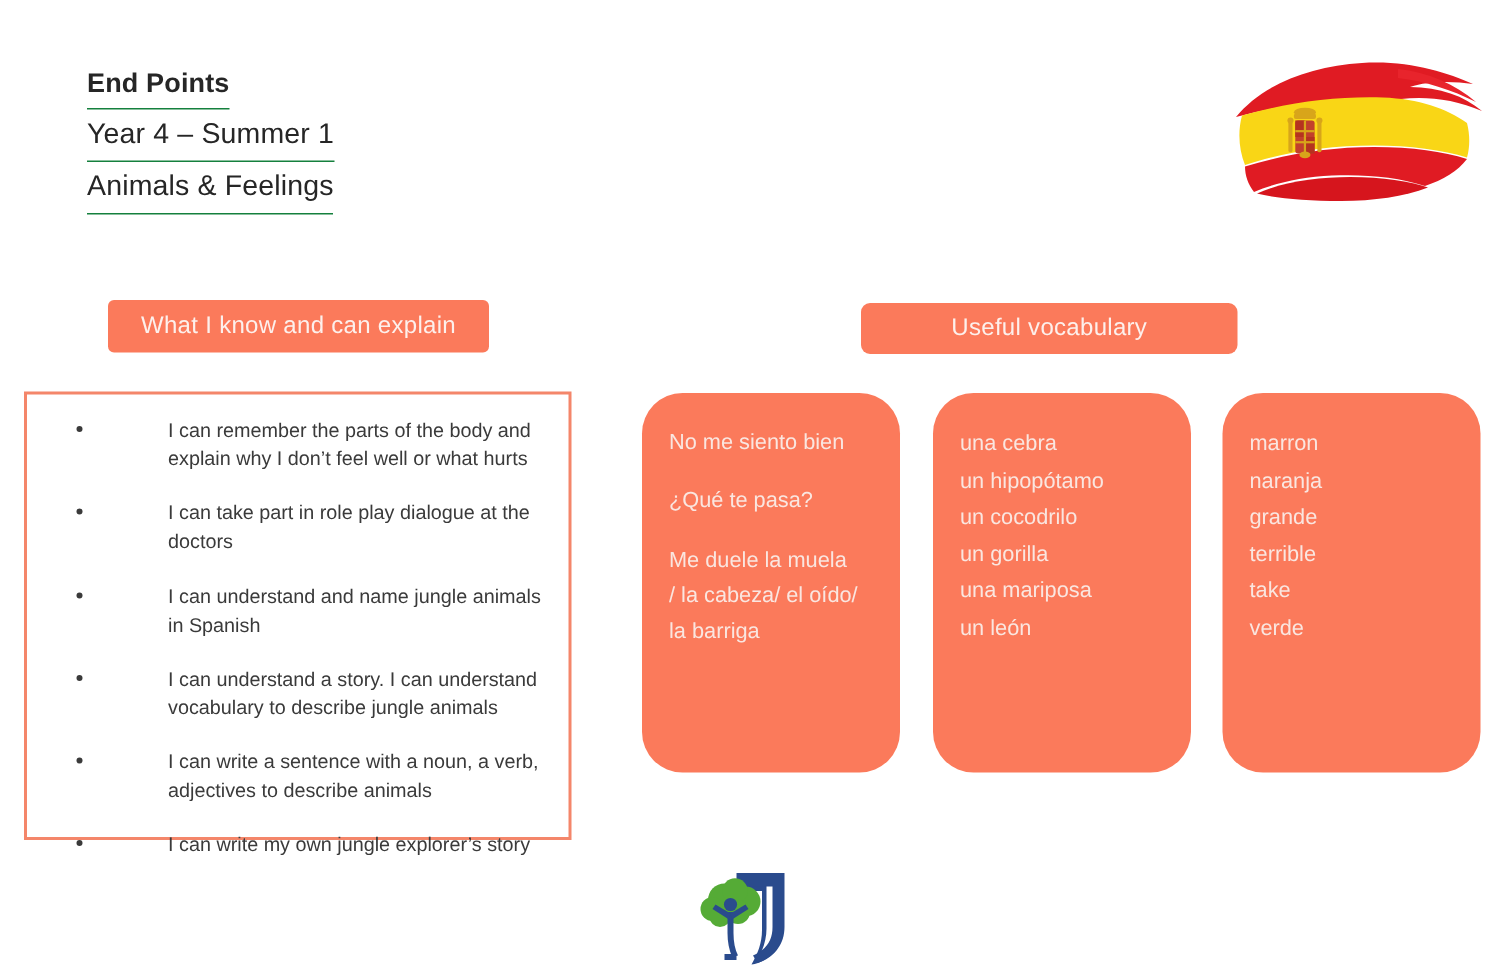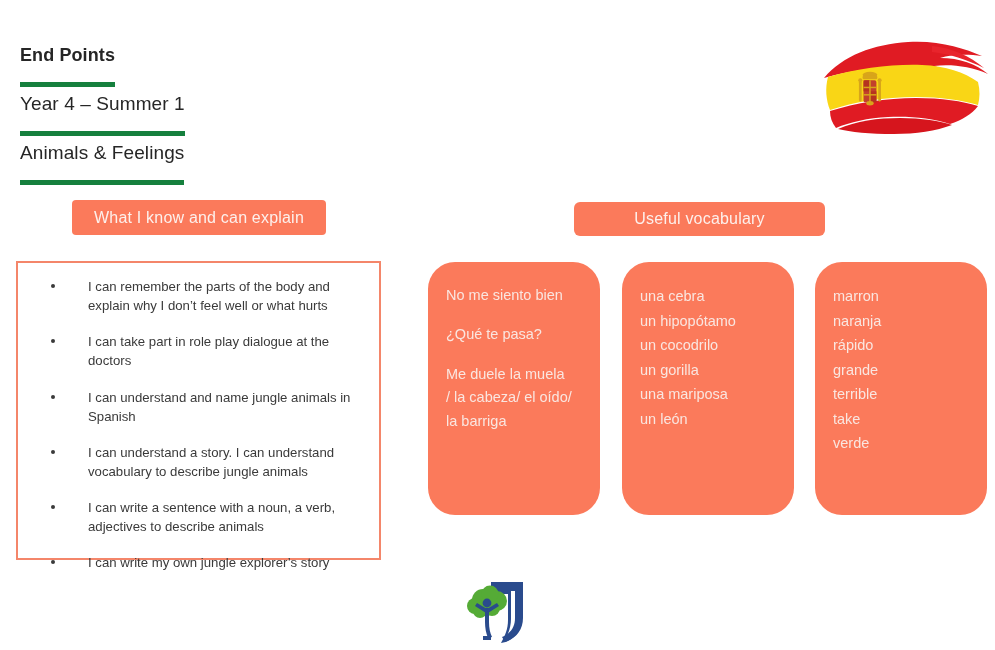--- a/index.html
+++ b/index.html
@@ -20,24 +20,25 @@
     position: absolute;
     left: 20px;
     top: 46px;
     line-height: 1.0;
   }
   .title-line {
     display: block;
     color: #262626;
     font-size: 19px;
     letter-spacing: 0.1px;
-    border-bottom: 5px solid #15803d;
+    border-bottom: 1px solid #15803d;
     width: fit-content;
-    padding-bottom: 18px;
+    padding-bottom: 8px;
     margin-bottom: 7px;
+    margin-left: 38px;
   }
   .title-line.bold { font-weight: bold; font-size: 18px; }
   .title-line.l2 { font-size: 19px; }
   .title-line.l3 { font-size: 19px; }
 
   
   .flag-wrap {
     position: absolute;
     left: 812px;
     top: 34px;
@@ -85,21 +86,21 @@
     padding: 14px 8px 0 0;
   }
   .bullet-list {
     margin: 0;
     padding: 0;
     list-style: none;
   }
   .bullet-item {
     position: relative;
     margin: 0 0 17px 0;
-    padding-left: 70px;
+    padding-left: 94px;
     padding-right: 8px;
     font-size: 13.2px;
     color: #3a3a3a;
     line-height: 1.45;
   }
   .bullet-item:last-child { margin-bottom: 0; }
   .bullet-dot {
     position: absolute;
     left: 33px;
     top: 7px;
@@ -242,21 +243,20 @@
   <span class="word-line">un hipopótamo</span>
   <span class="word-line">un cocodrilo</span>
   <span class="word-line">un gorilla</span>
   <span class="word-line">una mariposa</span>
   <span class="word-line">un león</span>
 </div>
 
 <div class="vocab-card card-3">
   <span class="word-line">marron</span>
   <span class="word-line">naranja</span>
-  <span class="word-line">rápido</span>
   <span class="word-line">grande</span>
   <span class="word-line">terrible</span>
   <span class="word-line">take</span>
   <span class="word-line">verde</span>
 </div>
 
 <div class="logo-wrap">
   <svg width="78" height="68" viewBox="0 0 78 68" xmlns="http://www.w3.org/2000/svg">
 
     <path d="M30,4 L62,4 L62,40 C62,54 52,63 40,65 C44,58 47,51 47,42 L47,16 L30,16 Z" fill="#2a4b8d"></path>

